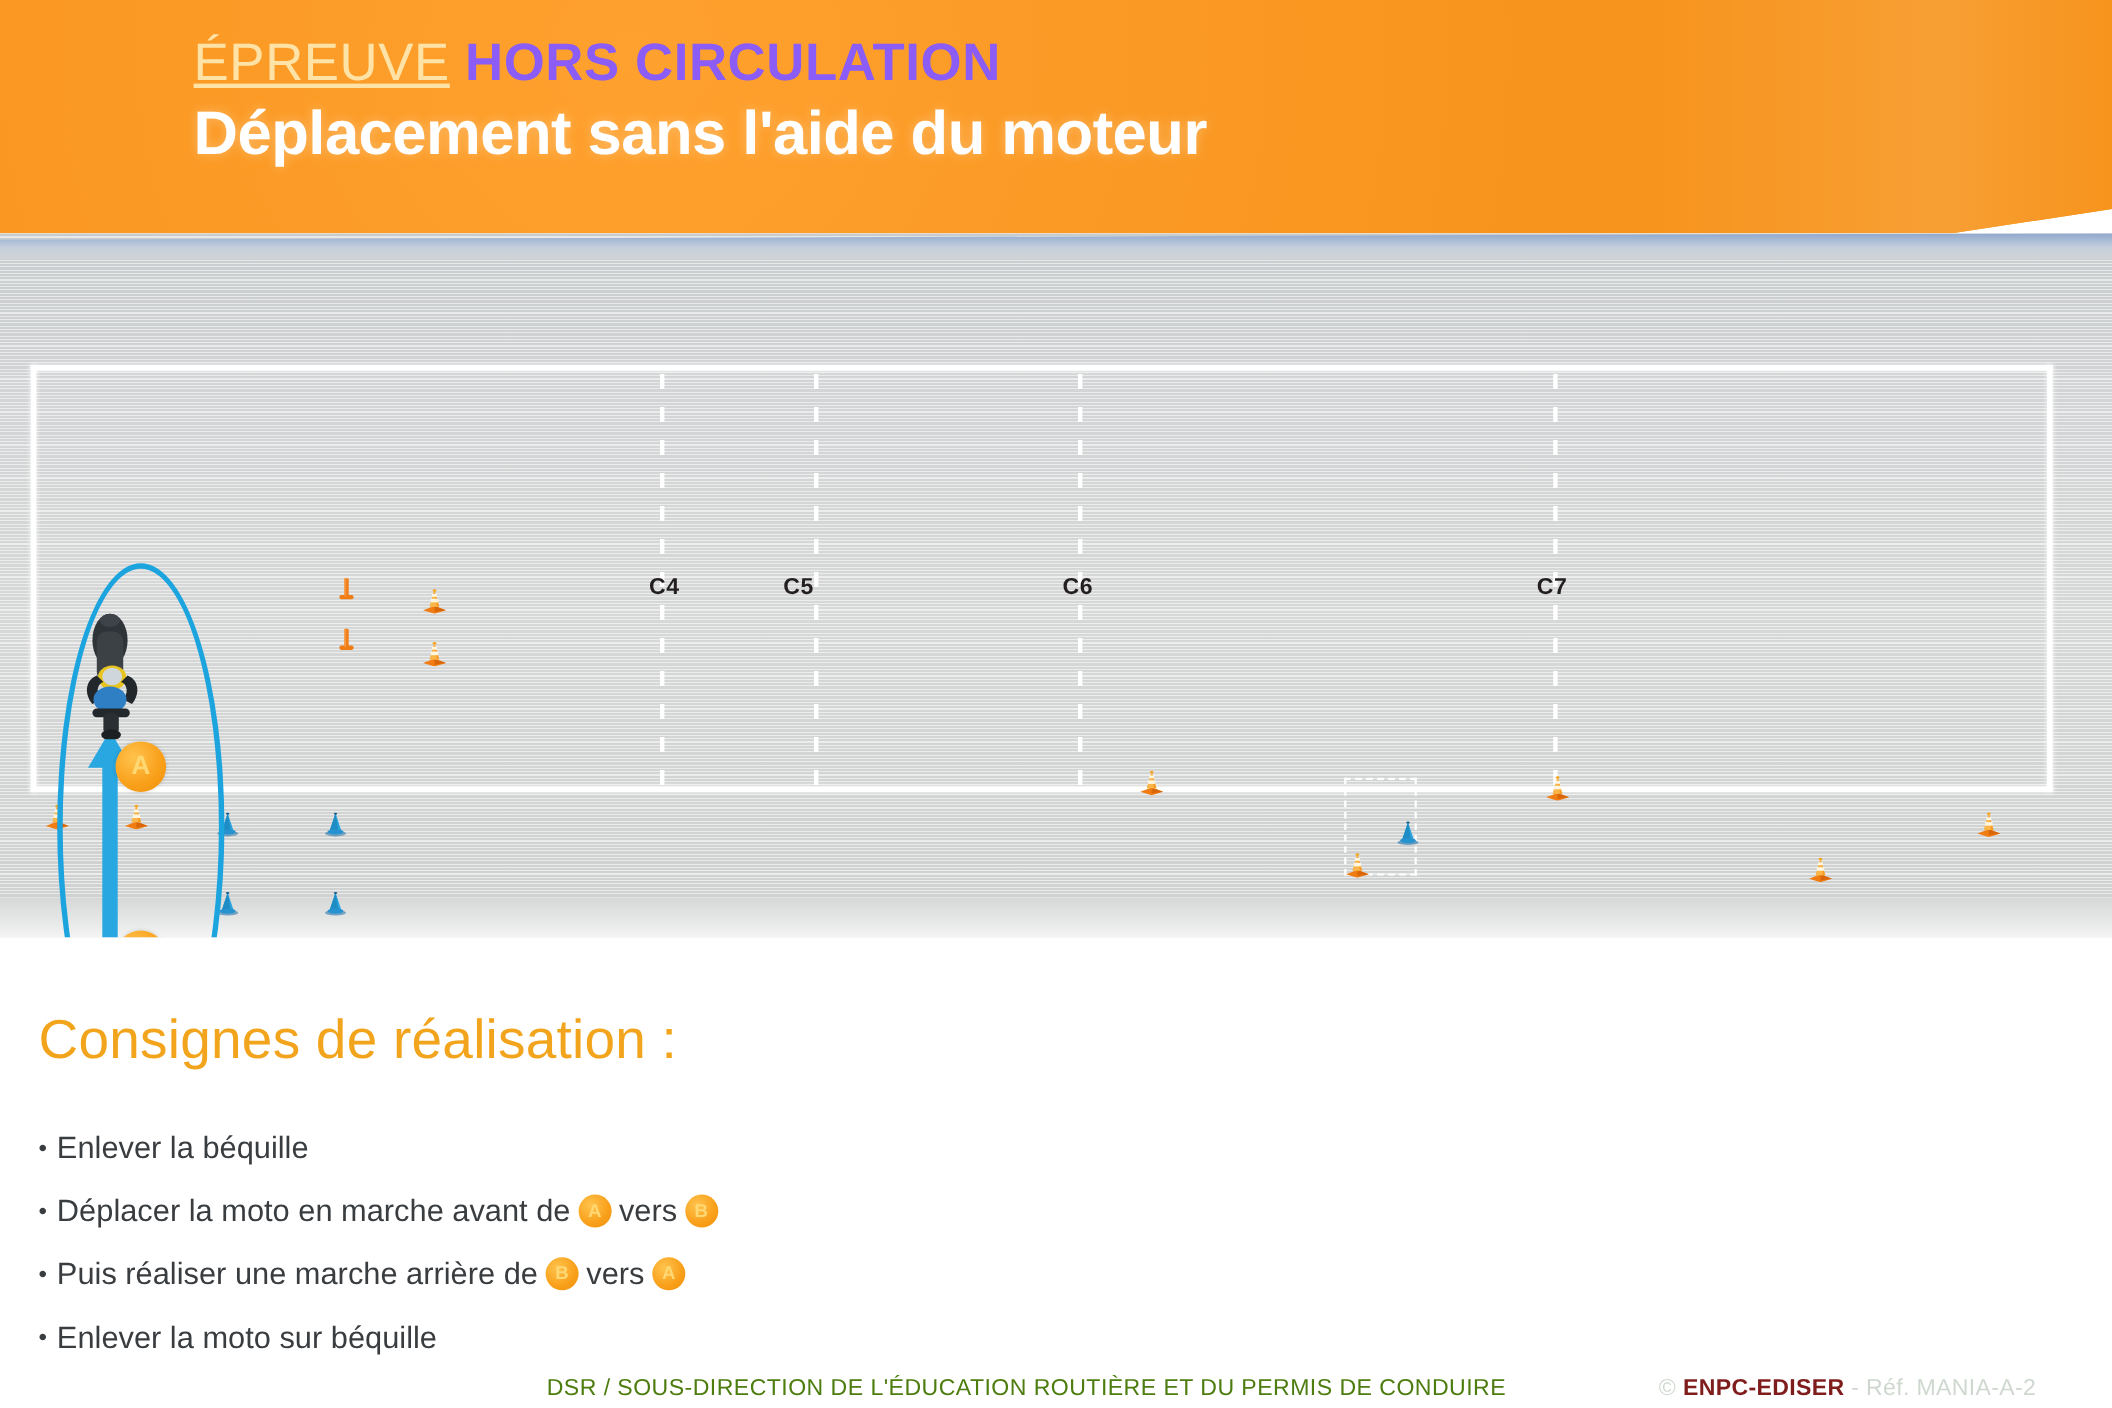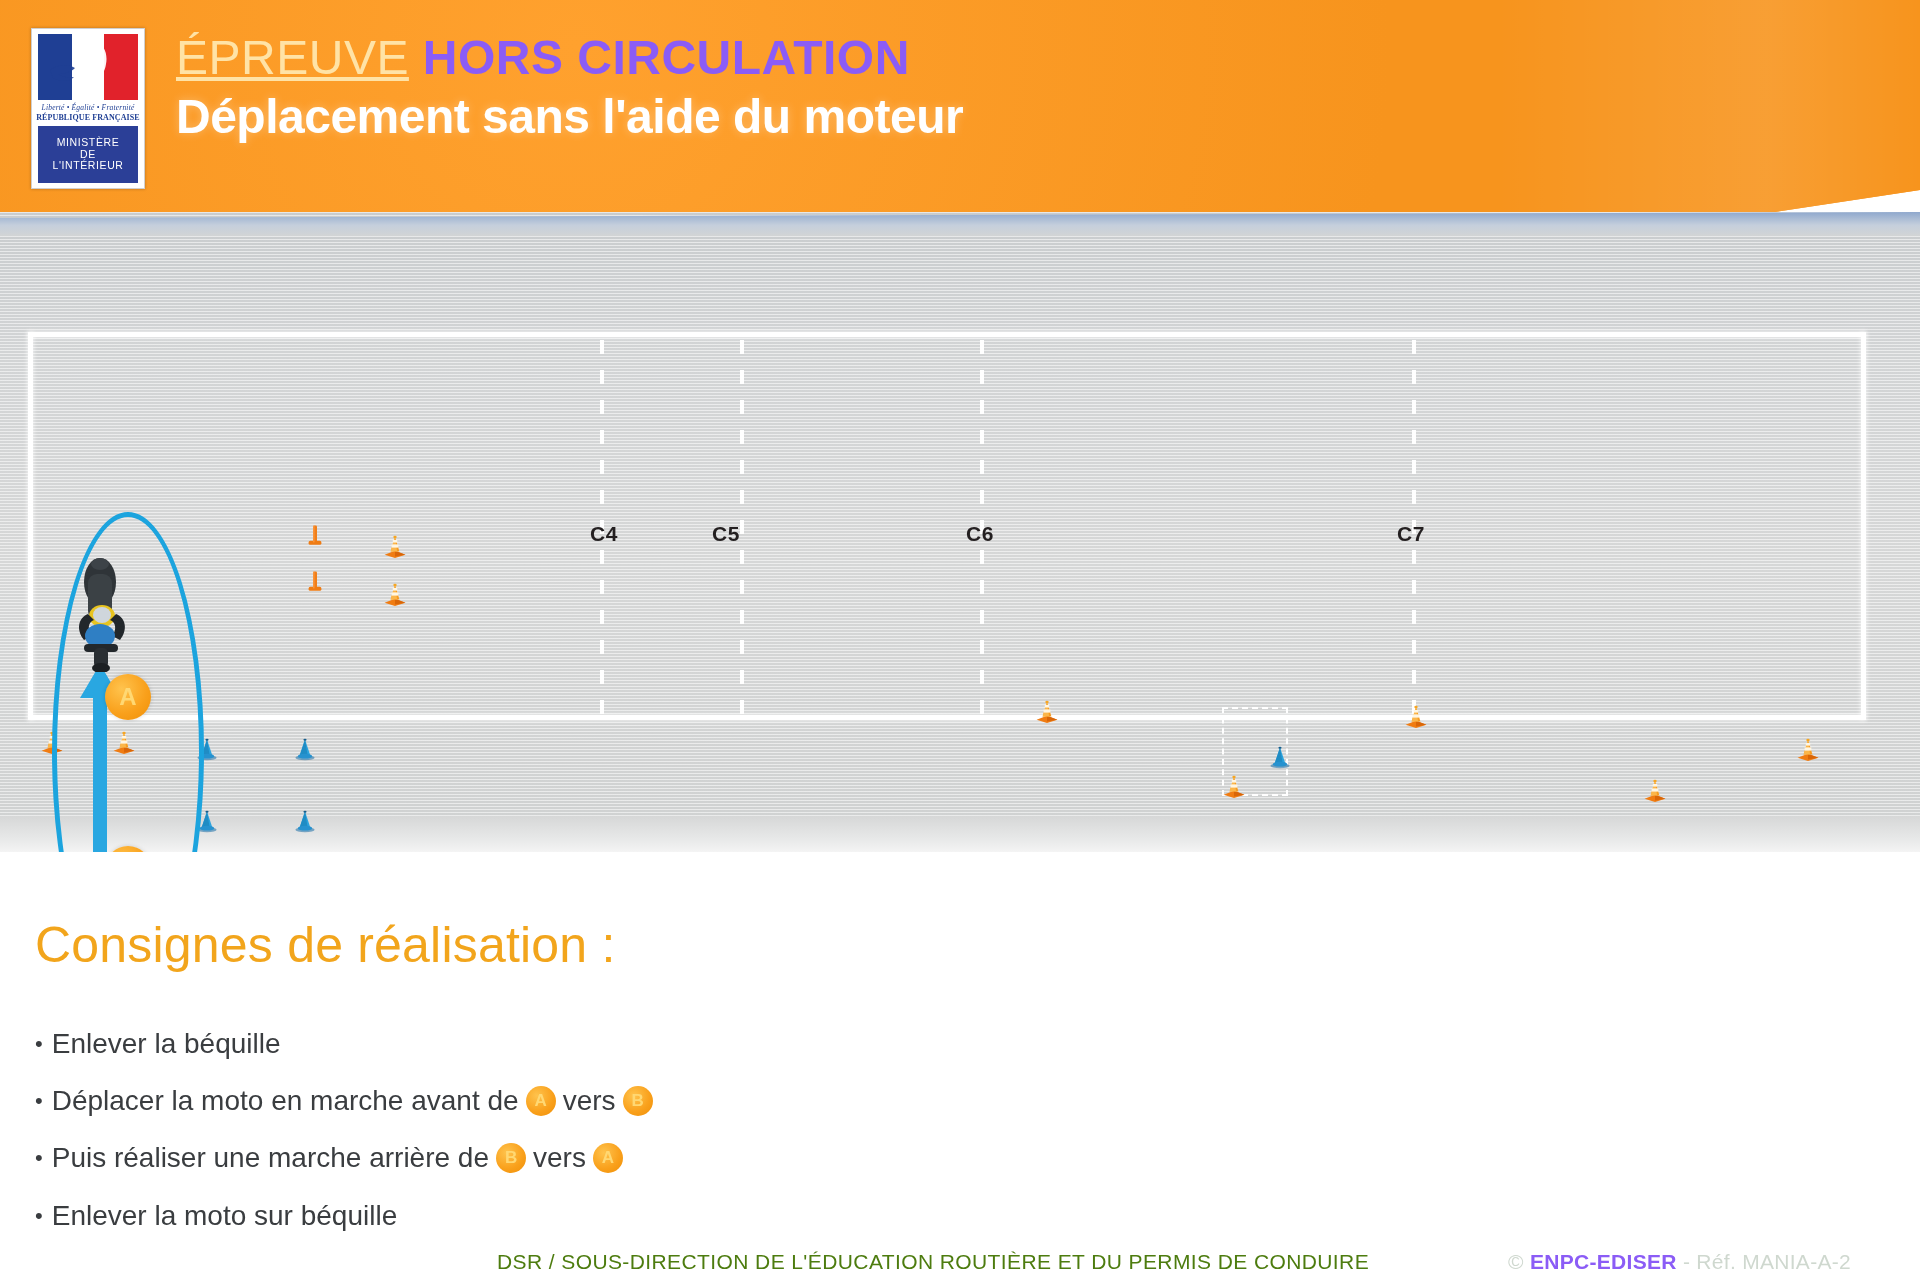--- a/index.html
+++ b/index.html
@@ -61,21 +61,21 @@
 
   #eyebrow{
     position:absolute;left:176px;top:34px;
     font-size:48px;font-weight:bold;letter-spacing:.5px;line-height:1;
     white-space:nowrap;
   }
   #eyebrow .lite{color:#ffe3a6;font-weight:400;text-decoration:underline;}
   #eyebrow .solid{color:#8b5cf6;}
   #maintitle{
     position:absolute;left:176px;top:92px;
-    font-size:48px;font-weight:bold;color:#ffffff;letter-spacing:-.5px;
+    font-size:56px;font-weight:bold;color:#ffffff;letter-spacing:-.5px;
     white-space:nowrap;line-height:1.05;
     text-shadow:0 0 10px rgba(255,255,255,.30);
   }
 
   
   #diagram{
     position:absolute;left:0;top:212px;width:1920px;height:640px;
     overflow:hidden;
     background:
       repeating-linear-gradient(0deg, rgba(255,255,255,.55) 0 1px, rgba(0,0,0,0) 1px 3px),
@@ -168,48 +168,29 @@
 
   
   #footer-left{
     position:absolute;left:497px;top:1250px;
     font-size:21px;color:#4d7c0f;letter-spacing:.4px;white-space:nowrap;
   }
   #footer-right{
     position:absolute;left:1508px;top:1250px;
     font-size:21px;color:#cfd8cf;letter-spacing:.3px;white-space:nowrap;
   }
-  #footer-right b{color:#8b5cf6;}
+  #footer-right b{color:#7f1d1d;}
 </style>
 </head>
 <body>
 
 <div id="header">
   <div id="header-bg"></div>
   <div id="header-fade"></div>
 
-  <div id="logo">
-    <div id="logo-flag"></div>
-    <svg id="logo-marianne" viewBox="0 0 100 66">
-      <g fill="#ffffff" opacity="0.95">
-        <path d="M58 8 C66 10 70 20 68 30 C67 38 62 45 56 50 C52 54 48 58 47 63 L40 63 C41 55 46 50 51 45 C56 39 60 32 60 25 C60 17 56 12 50 11 Z"></path>
-        <circle cx="57" cy="19" r="7"></circle>
-      </g>
-      <g fill="#1f3f94" opacity="0.9">
-        <path d="M12 36 C20 30 30 30 37 34 C33 38 26 40 20 40 C24 43 30 44 36 43 C31 48 22 48 15 44 Z"></path>
-      </g>
-    </svg>
-    <div id="logo-devise">Liberté • Égalité • Fraternité</div>
-    <div id="logo-rf">RÉPUBLIQUE FRANÇAISE</div>
-    <div id="logo-ministry">
-      <span>MINISTÈRE</span>
-      <span>DE</span>
-      <span>L'INTÉRIEUR</span>
-    </div>
-  </div>
 
   <div id="eyebrow">
     <span class="lite">ÉPREUVE</span><span>&nbsp;</span><span class="solid">HORS CIRCULATION</span>
   </div>
   <div id="maintitle">Déplacement sans l'aide du moteur</div>
 </div>
 
 <div id="diagram">
   <div id="diagram-topedge"></div>
   <div id="diagram-botedge"></div>

